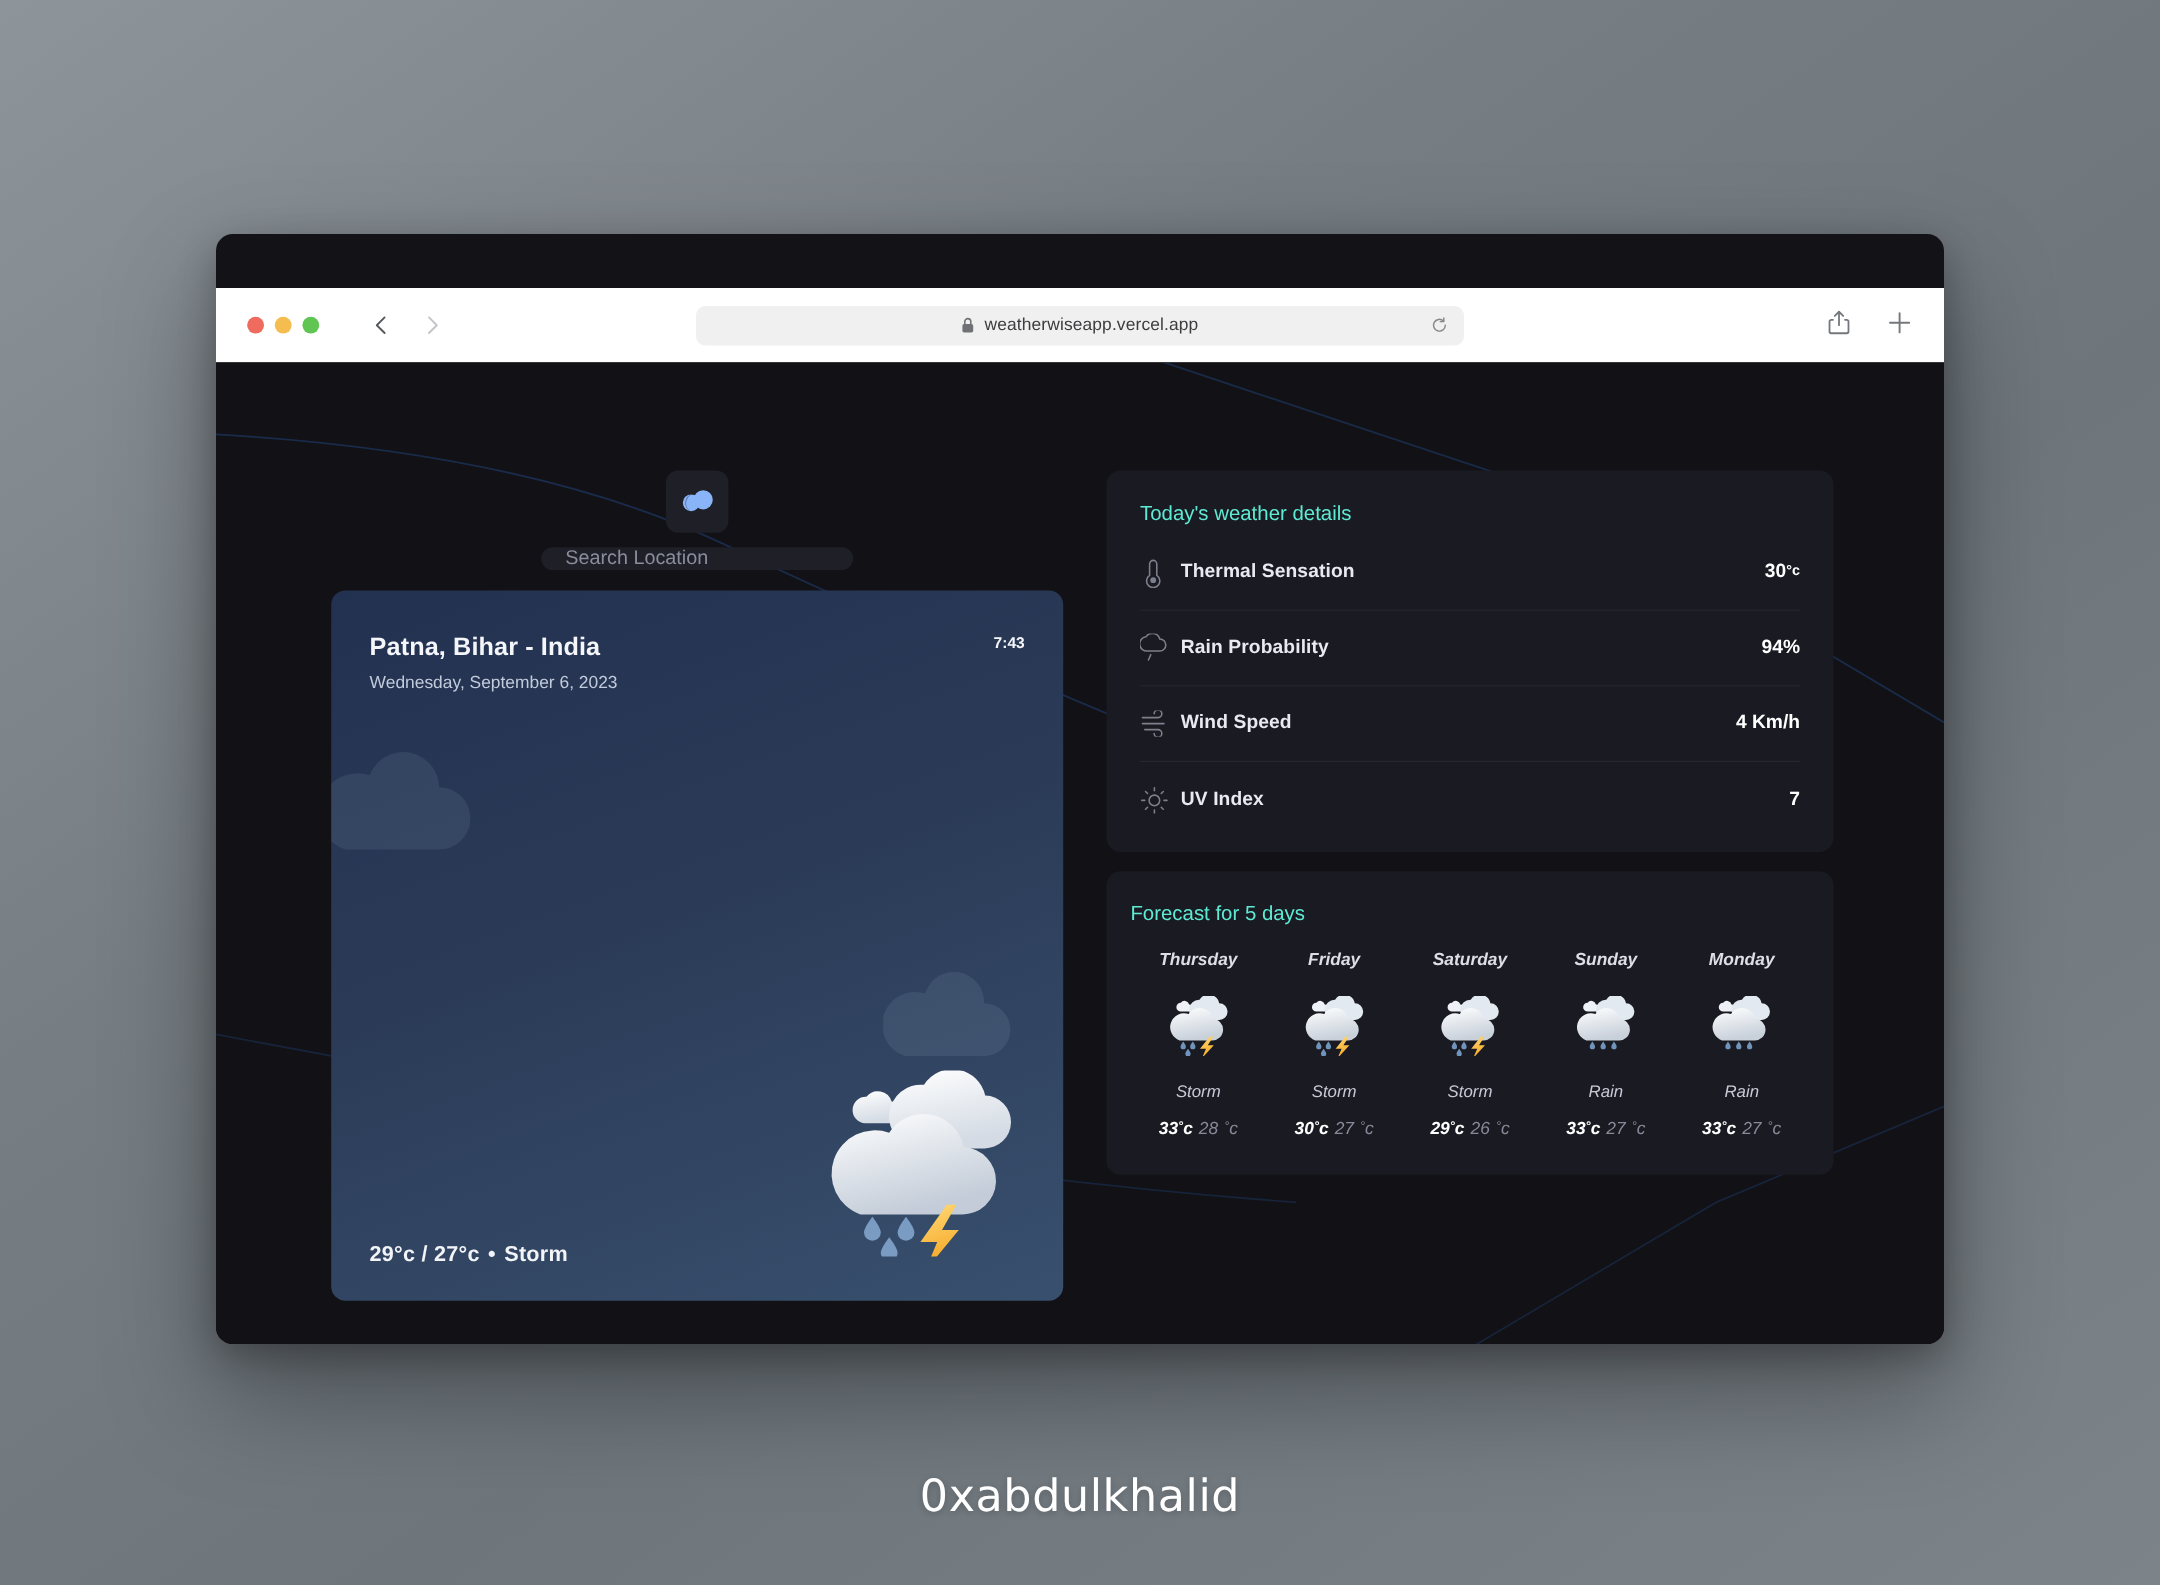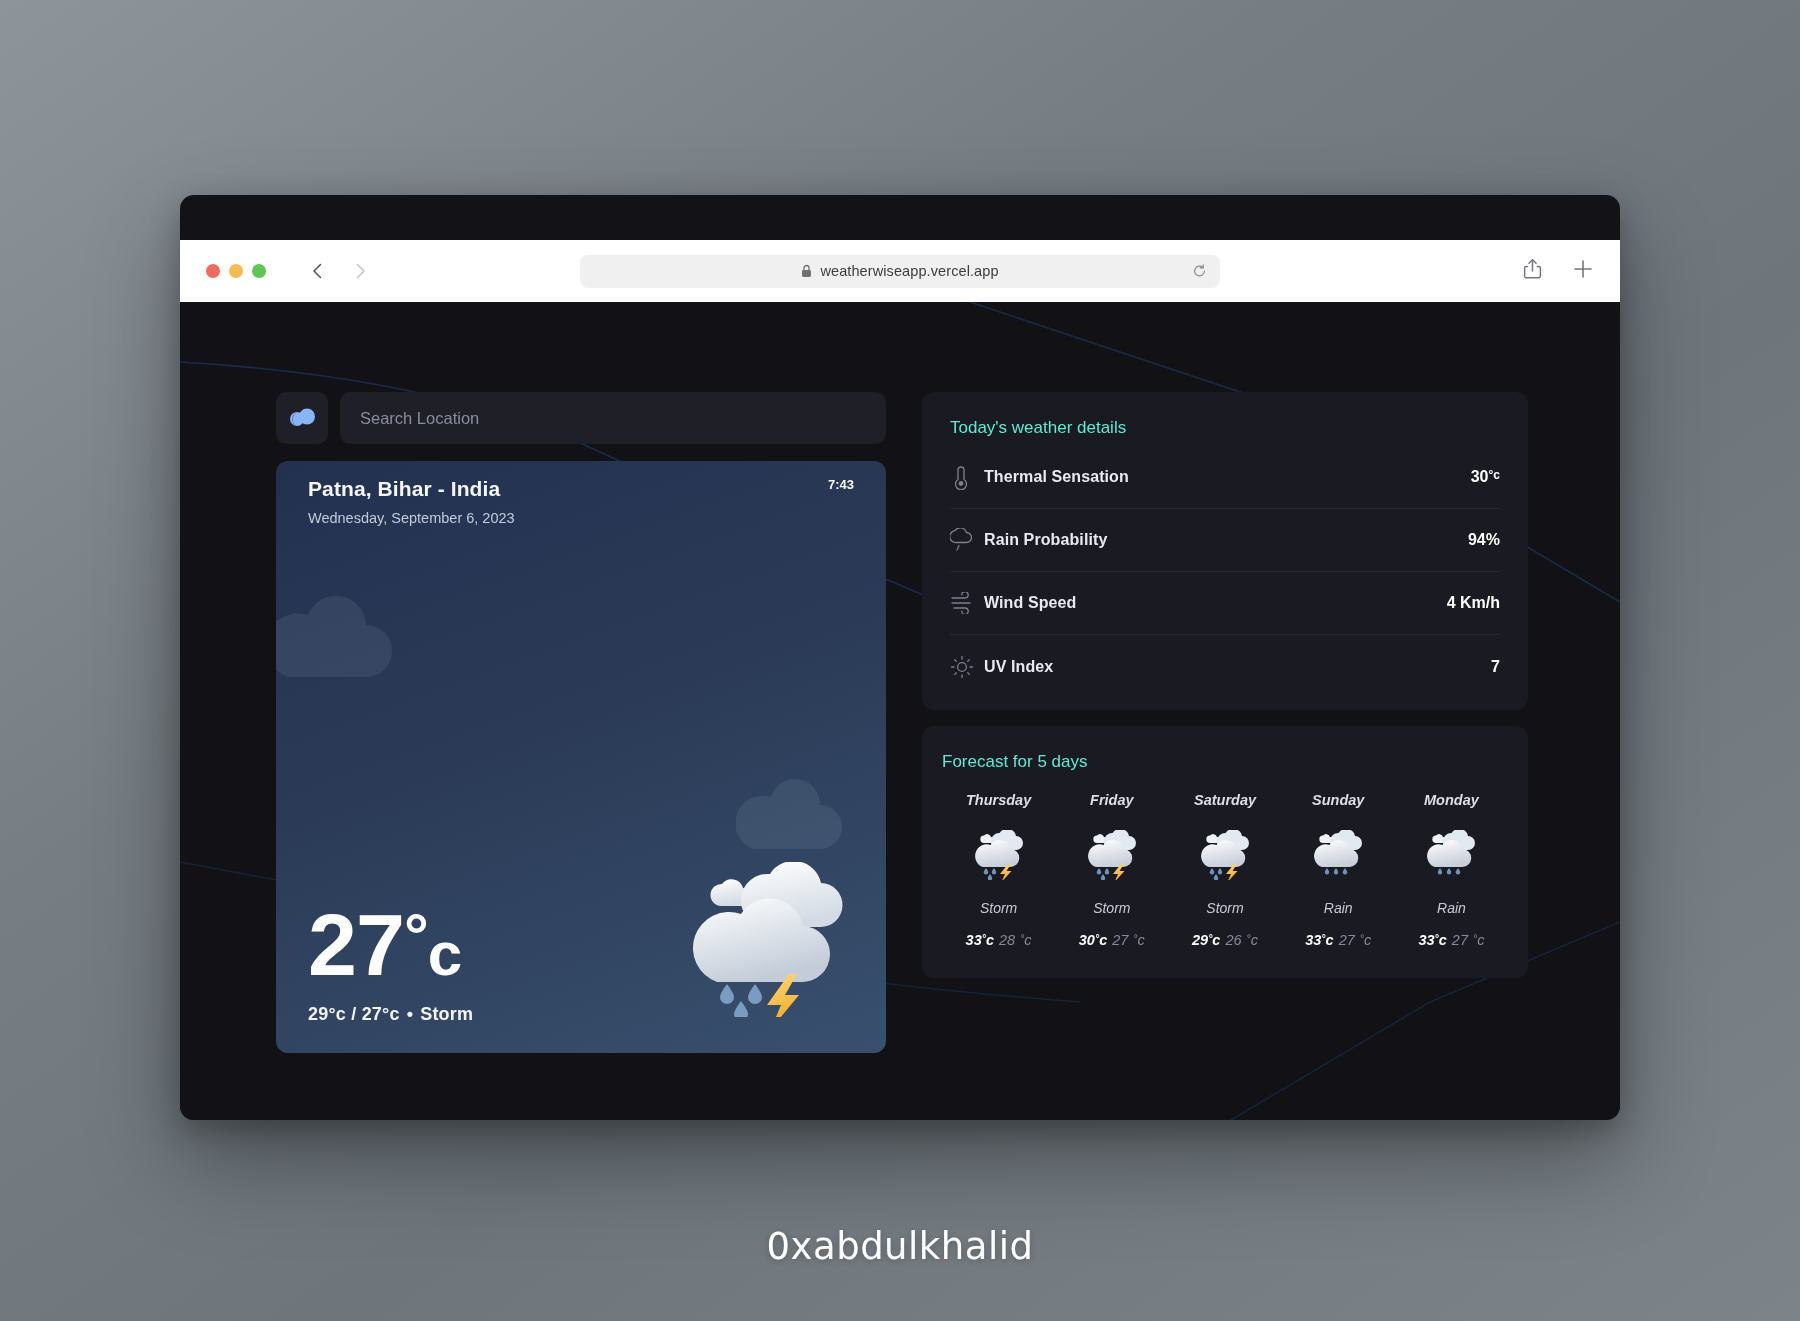--- a/index.html
+++ b/index.html
@@ -111,21 +111,21 @@
   .app-inner {
     position: relative;
     display: flex;
     gap: 36px;
     padding: 90px 0 0 96px;
   }
 
   
   .left-col { width: 610px; }
 
-  .search-row { display: flex; gap: 12px; align-items: center; }
+  .search-row { display: flex; gap: 12px; align-items: center; flex-direction: column; }
 
   .logo-tile {
     width: 52px; height: 52px;
     background: #1e1f27;
     border-radius: 10px;
     display: flex; align-items: center; justify-content: center;
     flex: 0 0 auto;
   }
 
   .search-input-wrap {
@@ -148,21 +148,21 @@
   }
   .search-input::placeholder { color: #8a8d9c; }
 
   .weather-card {
     margin-top: 17px;
     height: 592px;
     border-radius: 12px;
     background: linear-gradient(160deg, #223150 0%, #2b3b57 45%, #38506e 100%);
     position: relative;
     overflow: hidden;
-    padding: 16px 32px 0 32px;
+    padding: 36px 32px 0 32px;
   }
 
   .deco-cloud { position: absolute; opacity: 0.085; }
   .deco-cloud.c1 { left: -10px; top: 128px; }
   .deco-cloud.c2 { right: 42px; top: 316px; }
 
   .card-head {
     display: flex;
     justify-content: space-between;
     align-items: flex-start;
@@ -404,21 +404,20 @@
           <div class="card-head">
             <div>
               <div class="city-name">Patna, Bihar - India</div>
               <div class="card-date">Wednesday, September 6, 2023</div>
             </div>
             <div class="card-time">7:43</div>
           </div>
 
           <div class="card-bottom">
             <div>
-              <div class="temp-main"><span>27</span><span class="deg">°</span><span class="unit">c</span></div>
               <div class="temp-sub"><span>29</span><span class="deg">°</span><span>c</span> <span>/</span> <span>27</span><span class="deg">°</span><span>c</span><span class="dot">•</span><span>Storm</span></div>
             </div>
 
             <div class="hero-icon">
               <svg width="165" height="155" viewBox="0 0 165 155" fill="none">
                 <defs>
                   <linearGradient id="cg1" x1="0" y1="0" x2="0.4" y2="1">
                     <stop offset="0" stop-color="#ffffff"></stop>
                     <stop offset="1" stop-color="#c3ccd8"></stop>
                   </linearGradient>

